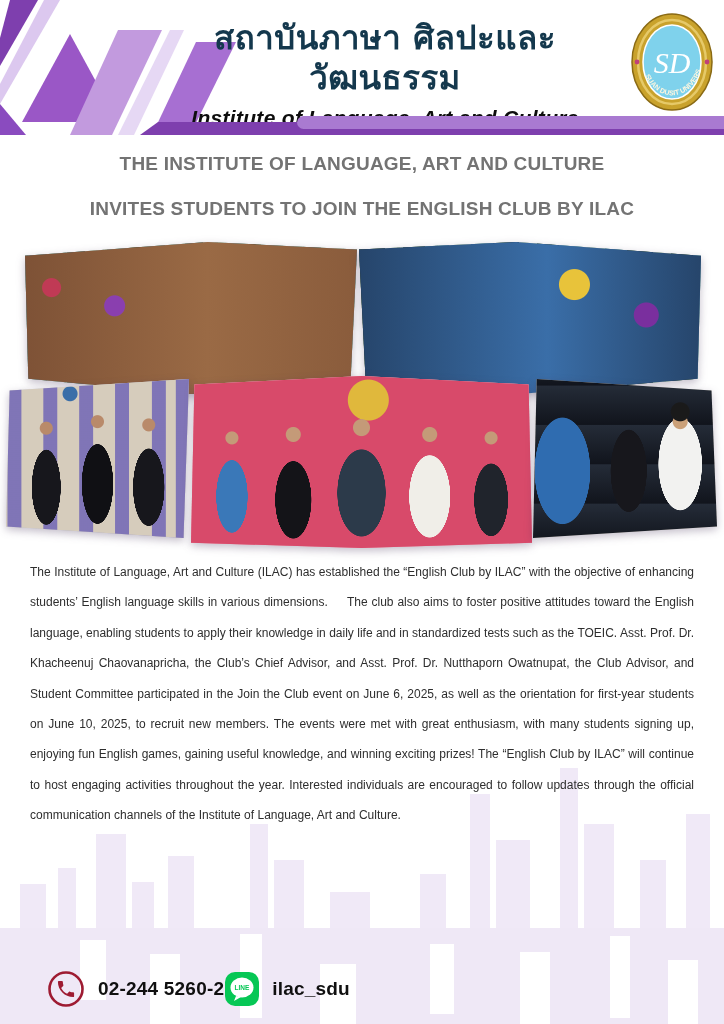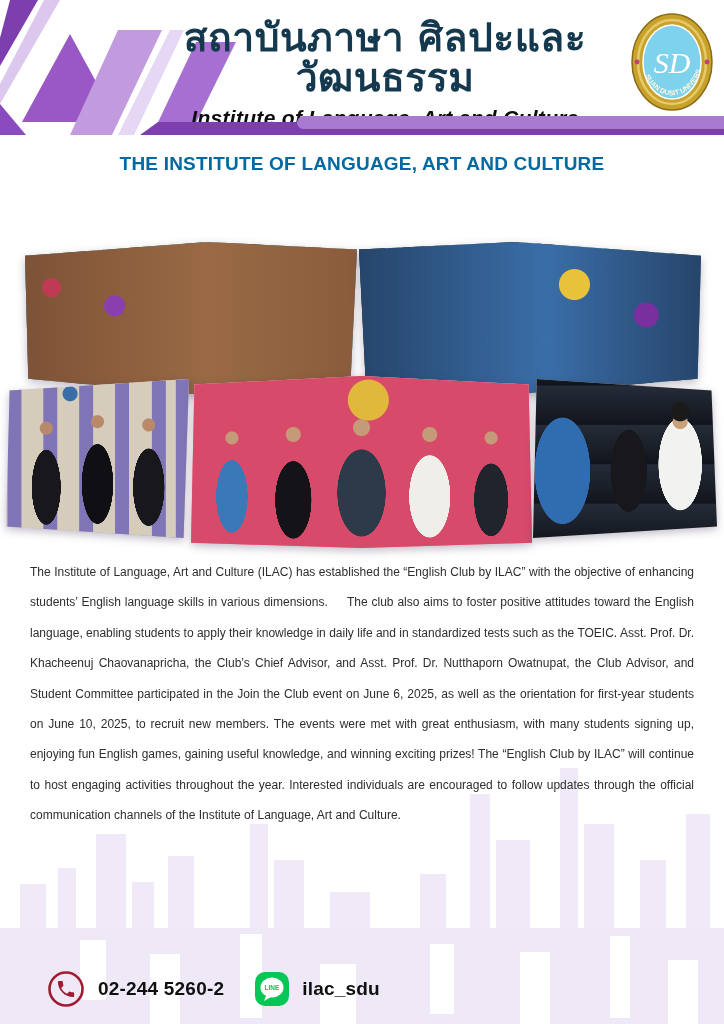--- a/index.html
+++ b/index.html
@@ -3,33 +3,33 @@
 <meta charset="utf-8">
 <style>
   html,body{margin:0;padding:0;background:#888;}
   .page{position:relative;width:724px;height:1024px;background:#ffffff;overflow:hidden;
         font-family:"Liberation Sans", sans-serif;margin:0 auto;}
 
   
   .header{position:absolute;top:0;left:0;width:724px;height:142px;background:#fff;}
   .header-deco{position:absolute;top:0;left:0;}
   .header-titles{position:absolute;top:18px;left:150px;width:470px;text-align:center;}
-  .title-thai{font-family:"DejaVu Sans", sans-serif;font-weight:bold;font-size:39px;
+  .title-thai{font-family:"DejaVu Sans", sans-serif;font-weight:bold;font-size:33px;
               color:#14384d;line-height:40px;letter-spacing:.5px;}
   .title-eng{font-weight:bold;font-style:italic;font-size:21px;color:#0d0d0d;
              margin-top:8px;letter-spacing:.3px;}
   .logo-wrap{position:absolute;top:12px;left:630px;}
   .bar-dark{position:absolute;left:140px;top:122px;width:584px;height:13px;background:#7e3fae;
             clip-path:polygon(18px 0,100% 0,100% 100%,0 100%);}
   .bar-light{position:absolute;left:297px;top:116px;width:427px;height:13px;background:#a97ad1;
              border-radius:7px 0 0 7px;}
 
   
   .announce{position:absolute;top:149px;left:0;width:724px;text-align:center;
-            color:#0369a1;font-weight:bold;font-size:19px;letter-spacing:.2px;}
+            color:#737373;font-weight:bold;font-size:19px;letter-spacing:.2px;}
   .announce-line{height:30px;line-height:30px;}
   .announce-line + .announce-line{margin-top:15px;}
 
   
   .photo{position:absolute;filter:drop-shadow(0 3px 4px rgba(60,40,80,.30));}
   .photo-inner{width:100%;height:100%;background-repeat:no-repeat;}
   .photo-a{left:25px;top:242px;width:332px;height:152px;}
   .photo-a .photo-inner{clip-path:polygon(0% 9%,55% 0%,100% 5%,98% 94%,50% 100%,1% 90%);
     background:
       radial-gradient(circle at 27% 42%, #8a3faf 0 10px, rgba(0,0,0,0) 11px),
@@ -105,21 +105,21 @@
              line-height:30.4px;color:#2e2e2e;text-align:justify;z-index:2;margin:0;}
 
   
   .skyline{position:absolute;left:0;bottom:0;z-index:0;}
 
   
   .footer{position:absolute;left:0;top:963px;width:724px;height:52px;display:flex;
           align-items:center;padding-left:46px;box-sizing:border-box;z-index:2;}
   .footer-item{display:flex;align-items:center;gap:12px;}
   .footer-label{font-weight:bold;font-size:19px;color:#101010;letter-spacing:.2px;}
-  .sp1{margin-left:30px;} .sp2{margin-left:34px;} .yt-gap{margin-left:-2px;}
+  .sp1{} .sp2{margin-left:34px;} .yt-gap{margin-left:-2px;}
 </style>
 </head>
 <body>
 
 <div class="page">
 
   <svg class="skyline" width="724" height="260" viewBox="0 0 724 260">
     <g fill="#e7dbf3" opacity="0.6">
       <rect x="20" y="120" width="26" height="48"></rect>
         <rect x="58" y="104" width="18" height="64"></rect>
@@ -180,20 +180,21 @@
         </text>
       </svg>
     </div>
 
     <div class="bar-dark"></div>
     <div class="bar-light"></div>
   </div>
 
   <div class="announce">
     <div class="announce-line">THE INSTITUTE OF LANGUAGE, ART AND CULTURE</div>
+    <div class="announce-line">INVITES STUDENTS TO JOIN THE ENGLISH CLUB BY ILAC</div>
   </div>
 
   <div class="photo photo-a">
     <div class="photo-inner" aria-label="Students in blue shirts posing at English Club booth in gymnasium"></div>
   </div>
   <div class="photo photo-b">
     <div class="photo-inner" aria-label="Advisors and students holding English Club by ILAC sign in gymnasium"></div>
   </div>
   <div class="photo photo-c">
     <div class="photo-inner" aria-label="Three hosts in black on stage with purple welcome backdrop"></div>

